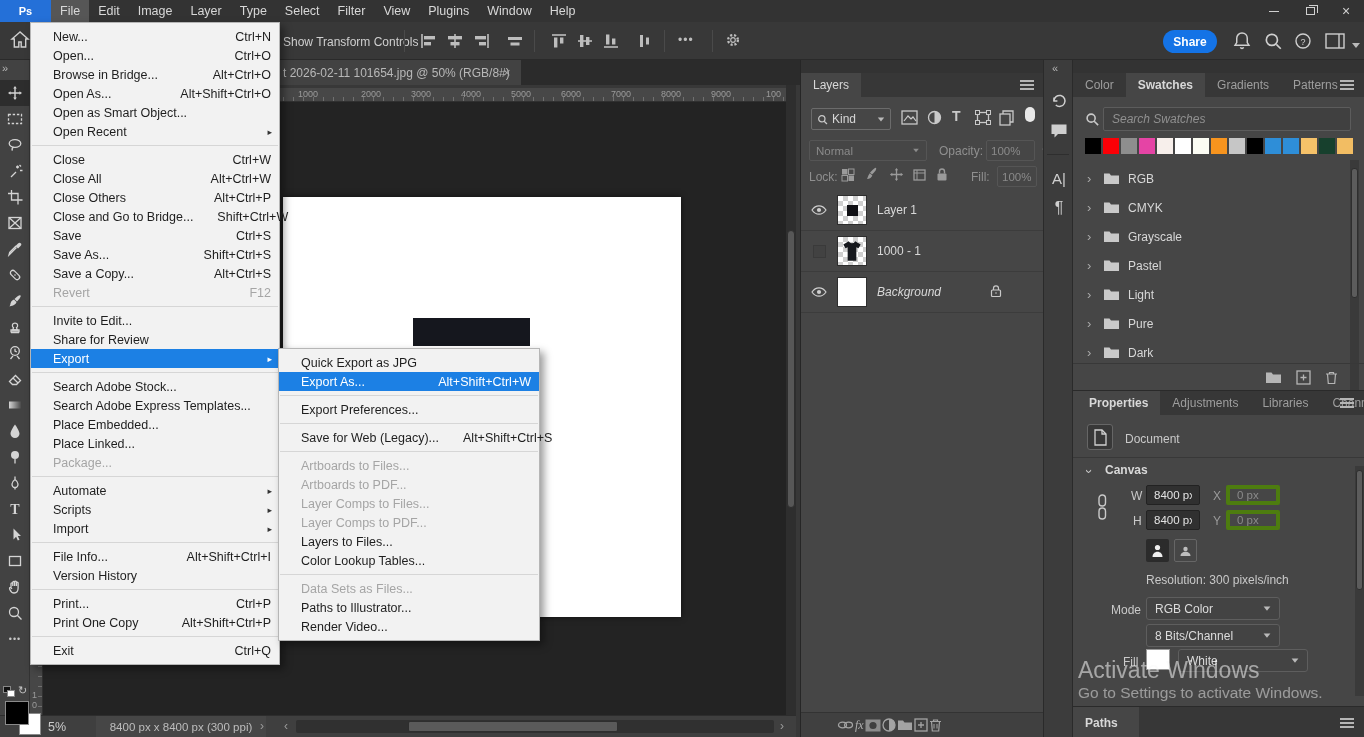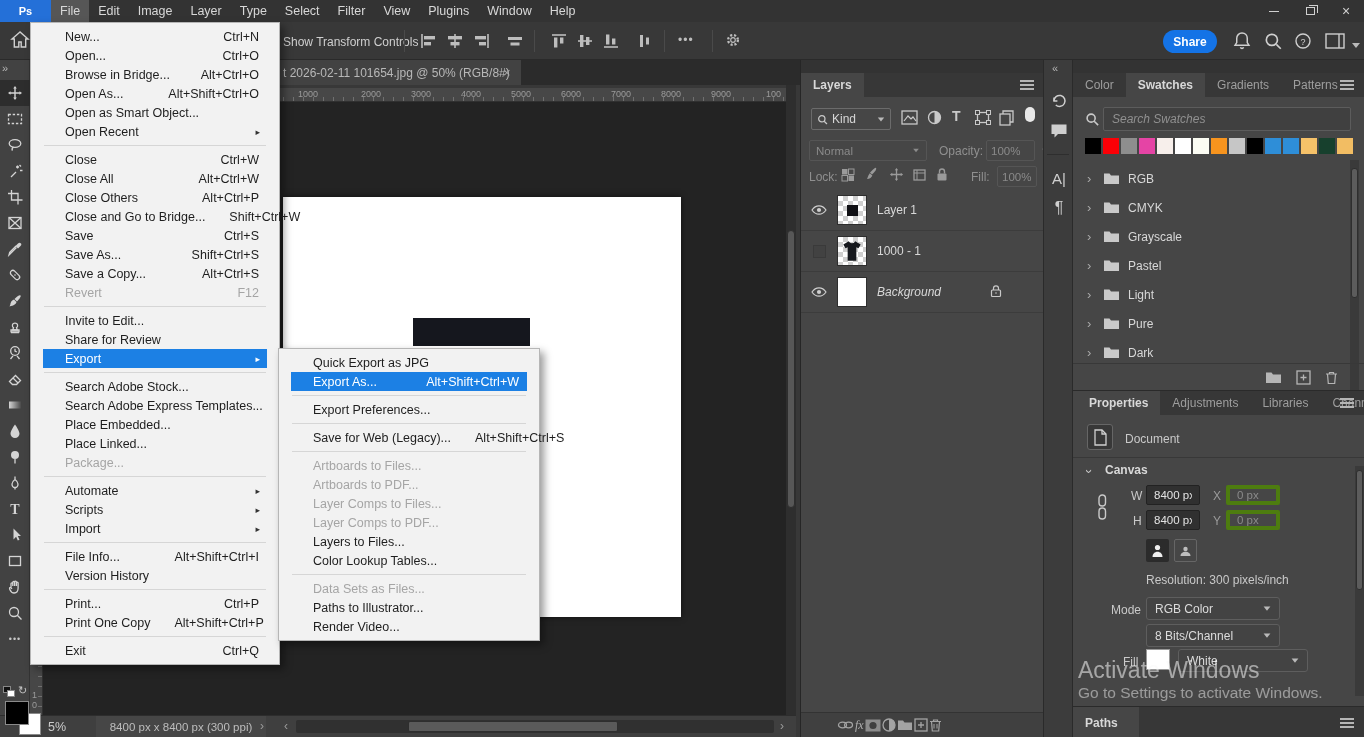--- a/index.html
+++ b/index.html
@@ -131,21 +131,21 @@
   .pr-scroll { position:absolute; left:282px; top:75px; width:9px; height:230px; background:#3a3a3a; }
   .pr-scroll .thumb { position:absolute; left:1px; top:4px; width:7px; height:120px; background:#5c5c5c; border-radius:3px; }
 
   .watermark1 { position:absolute; left:1078px; top:657px; font-size:23px; color:rgba(248,248,248,.55); white-space:nowrap; z-index:30; pointer-events:none; }
   .watermark2 { position:absolute; left:1078px; top:684px; font-size:15.5px; color:rgba(240,240,240,.5); white-space:nowrap; z-index:30; pointer-events:none; }
 
   .paths-bar { position:absolute; left:1073px; top:706px; width:291px; height:31px; background:#373737; border-top:1px solid #2a2a2a; }
   .paths-bar .ptab { height:31px; font-weight:bold; }
 
   
-  .menu { position:absolute; background:#f2f2f2; border:1px solid #b6b6b6; box-shadow:4px 4px 8px rgba(0,0,0,.4); padding:4px 12px; z-index:100; }
+  .menu { position:absolute; background:#f2f2f2; border:1px solid #b6b6b6; box-shadow:4px 4px 8px rgba(0,0,0,.4); padding:4px 0; z-index:100; }
   .mi { height:19px; display:flex; align-items:center; padding:0 8px 0 22px; font-size:12.5px; color:#1e1e1e; position:relative; white-space:nowrap; }
   .mi .lab { flex:1; padding-right:24px; }
   .mi .sc { color:#1e1e1e; }
   .mi .sub { position:absolute; right:7px; font-size:9px; color:#333; }
   .mi.dis, .mi.dis .sc { color:#a5a5a5; }
   .mi.hl { background:#1c80e4; }
   .mi.hl, .mi.hl .sc, .mi.hl .sub { color:#ffffff; }
   .msep { height:1px; background:#d6d6d6; margin:4px 1px; }
 </style>
 </head>
@@ -436,21 +436,21 @@
     <div class="chv" style="left:284px;">‹</div>
     <div class="h-scroll">
       <div class="thumb"></div>
     </div>
     <div class="chv" style="left:780px;">›</div>
   </div>
 
   <div class="layers-group">
     <div class="lp-head"></div>
     <div class="ptabbar lp-tabs">
-      <div class="ptab active" style="font-weight:bold;">Layers</div>
+      <div class="ptab active" style="font-weight:normal;">Layers</div>
     </div>
     <div class="hamb" style="left:219px;top:24px;"></div>
 
     <div class="kind-box">
       <svg width="11" height="11" viewBox="0 0 16 16">
           <circle cx="7" cy="7" r="4.6" fill="none" stroke="#c9c9c9" stroke-width="1.8"></circle>
           <path d="M10.5 10.5l4 4" stroke="#c9c9c9" stroke-width="1.8"></path>
         </svg>
       <span style="flex:1;font-size:12px;">Kind</span>
       <span class="chev-d" style="transform:scale(.8);"></span>

